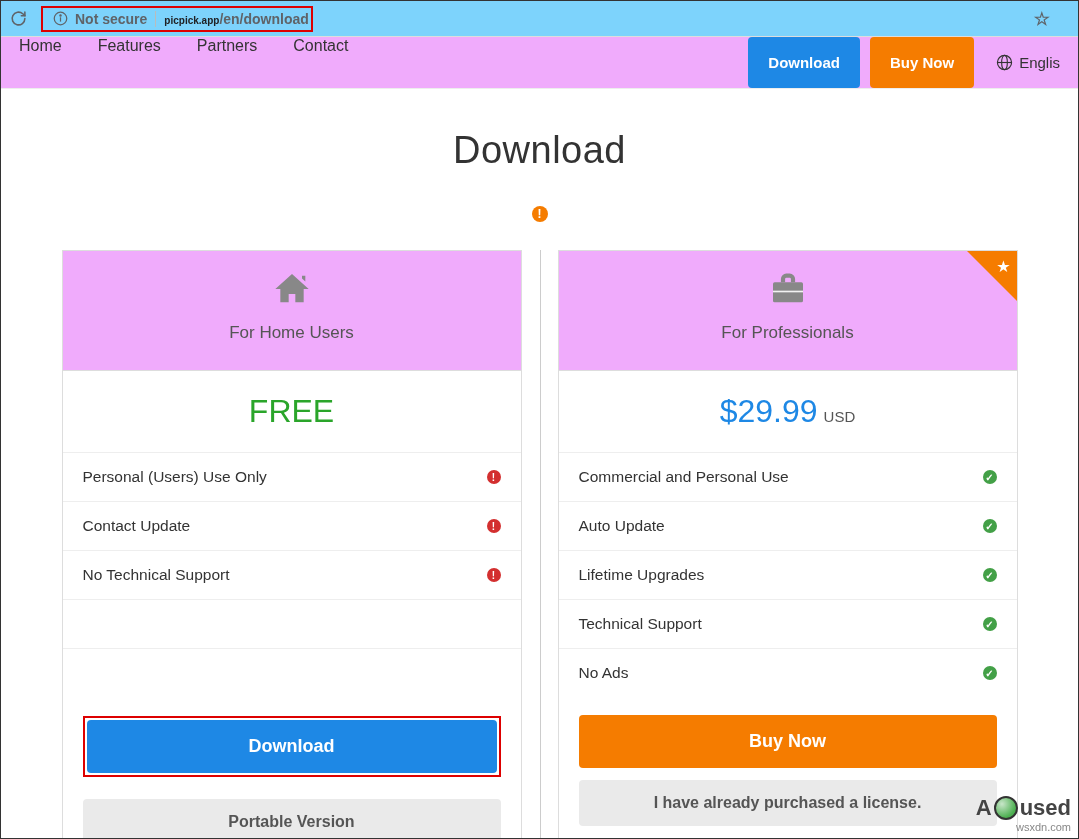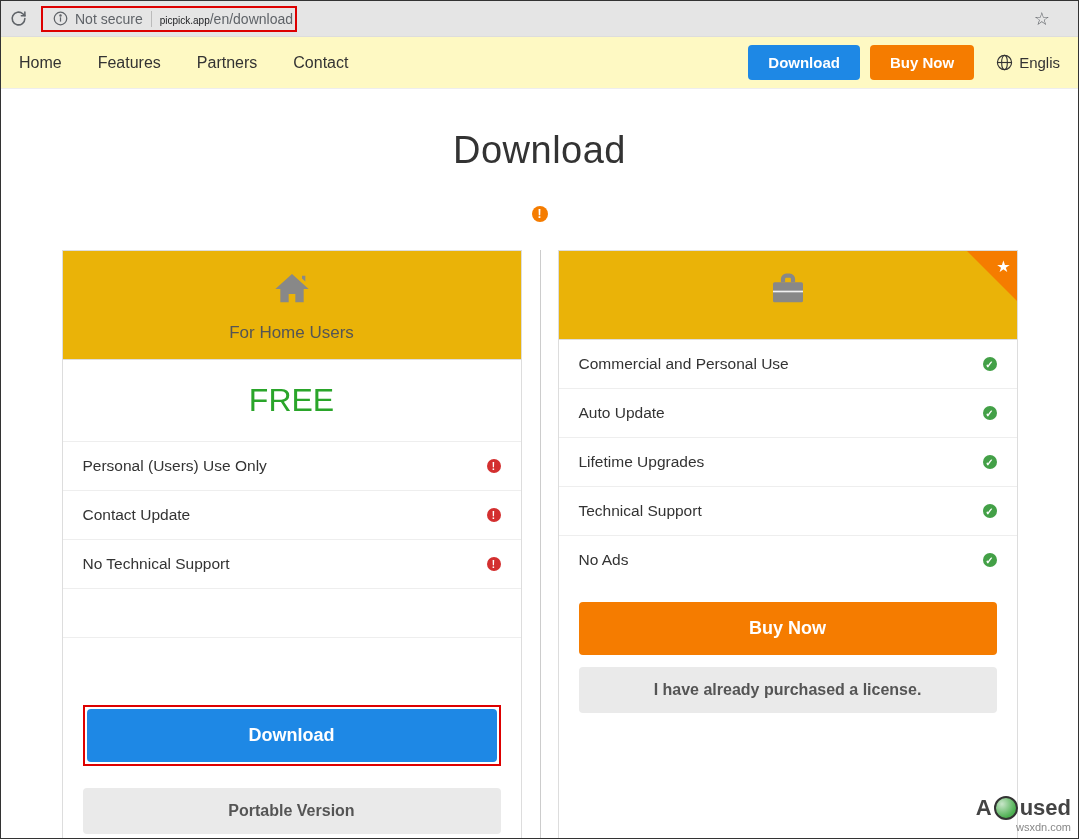--- a/index.html
+++ b/index.html
@@ -1,46 +1,46 @@
 <!DOCTYPE html>
 <html><head>
 <meta charset="utf-8">
 <style>
   * { margin: 0; padding: 0; box-sizing: border-box; font-family: "Segoe UI", Arial, sans-serif; }
   body { width: 1079px; height: 839px; overflow: hidden; background: #fff; border: 1px solid #333; }
 
   
-  .browser-bar { height: 36px; background: #e5e5e5; display: flex; align-items: center; padding: 0 8px; border-bottom: 1px solid #ddd; }
+  .browser-bar { height: 36px; background: #7dd3fc; display: flex; align-items: center; padding: 0 8px; border-bottom: 1px solid #ddd; font-weight: bold; }
   .reload-icon { width: 18px; height: 18px; margin-right: 14px; display:flex; align-items:center; justify-content:center;}
   .addr-highlight { border: 2px solid #d00; padding: 2px 2px; display: flex; align-items: center; height: 26px; }
   .addr-info { width: 18px; height:18px; display:flex; align-items:center; justify-content:center; margin:0 6px;}
   .not-secure { color: #5f6368; font-size: 14px; padding-right: 8px; border-right: 1px solid #bbb; }
   .url-host { color: #202124; font-size: 10px; padding-left: 8px; }
   .url-path { color: #5f6368; font-size: 14px; }
   .star-icon { margin-left: auto; margin-right: 20px; color:#5f6368; font-size:18px;}
 
   
-  .site-nav { height: 52px; display: flex; align-items: center; padding: 0 18px; background:#fef9c3; border-bottom: 1px solid #eee; }
+  .site-nav { height: 52px; display: flex; padding: 0 18px; background:#f0abfc; border-bottom: 1px solid #eee; }
   .nav-link { font-size: 16px; color: #333; margin-right: 36px; cursor: pointer; }
   .nav-spacer { flex: 1; }
   .btn { border: none; border-radius: 4px; padding: 9px 20px; font-size: 15px; font-weight: 600; color: #fff; cursor: pointer; margin-left: 10px; }
   .btn-blue { background: #1e88e5; }
   .btn-orange { background: #f57c00; }
   .lang { display: flex; align-items: center; margin-left: 22px; color:#333; font-size:15px; }
   .lang svg{margin-right:6px;}
 
   
   .main { padding: 40px 0 0; text-align: center; }
   .page-title { font-size: 38px; font-weight: 400; color: #333; letter-spacing:.5px;}
   .note { margin-top: 34px; font-size: 15.5px; color: #333; display:flex; justify-content:center; align-items:center; gap:10px;}
   .note-icon { width:16px; height:16px; border-radius:50%; background:#f57c00; color:#fff; display:inline-flex; align-items:center; justify-content:center; font-size:12px; font-weight:bold;}
   .plans { display: flex; justify-content: center; margin-top: 28px; position:relative;}
   .divider { position:absolute; left:50%; top:0; bottom:0; width:1px; background:#ccc;}
   .plan { width: 460px; border: 1px solid #ddd; margin: 0 18px; background: #fff; position:relative; }
-  .plan-head { background: #eab308; padding: 18px 0 16px; border-bottom:1px solid #ddd;}
+  .plan-head { background: #f0abfc; padding: 18px 0 27px; border-bottom:1px solid #ddd;}
   .plan-head-icon { color:#888; margin-bottom:10px;}
   .plan-head-title { font-size: 17px; color: #555; font-weight:400;}
   .plan-price-row { padding: 22px 0; border-bottom:1px solid #eee;}
   .free-price { font-size: 32px; color: #2aa52a; font-weight:400;margin-top:48px;}
   .pro-price { font-size: 32px; color: #1e88e5; font-weight:400;}
   .pro-currency { font-size: 15px; color: #555; margin-left:6px;}
   .feature { display: flex; align-items: center; justify-content: space-between; padding: 15px 20px; border-bottom: 1px solid #eee; font-size: 15.5px; color: #333; text-align:left;}
   .feature-empty { height:49px; border-bottom:1px solid #eee;}
   .icon-bad { width:14px; height:14px; border-radius:50%; background:#d32f2f; color:#fff; display:flex; align-items:center; justify-content:center; font-size:10px; font-weight:bold;}
   .icon-good { width:14px; height:14px; border-radius:50%; background:#43a047; color:#fff; display:flex; align-items:center; justify-content:center; font-size:10px; font-weight:bold;}
@@ -149,20 +149,24 @@
       <div class="corner-badge"></div>
       <span class="corner-star">★</span>
       <div class="plan-head">
         <div class="plan-head-icon">
           <svg width="44" height="40" viewBox="0 0 24 24" fill="#888">
               <rect x="3" y="8" width="18" height="12" rx="1"></rect>
               <path d="M9 8V6a2 2 0 0 1 2-2h2a2 2 0 0 1 2 2v2" fill="none" stroke="#888" stroke-width="2.5"></path>
               <rect x="3" y="13" width="18" height="1" fill="#f2f2f2"></rect>
             </svg>
         </div>
+        <div class="plan-head-title">For Professionals</div>
+      </div>
+      <div class="plan-price-row">
+        <span class="pro-price">$29.99</span><span class="pro-currency">USD</span>
       </div>
       <div class="feature">
           <span>Commercial and Personal Use</span>
           <span class="icon-good">✓</span>
         </div>
       <div class="feature">
           <span>Auto Update</span>
           <span class="icon-good">✓</span>
         </div>
       <div class="feature">

